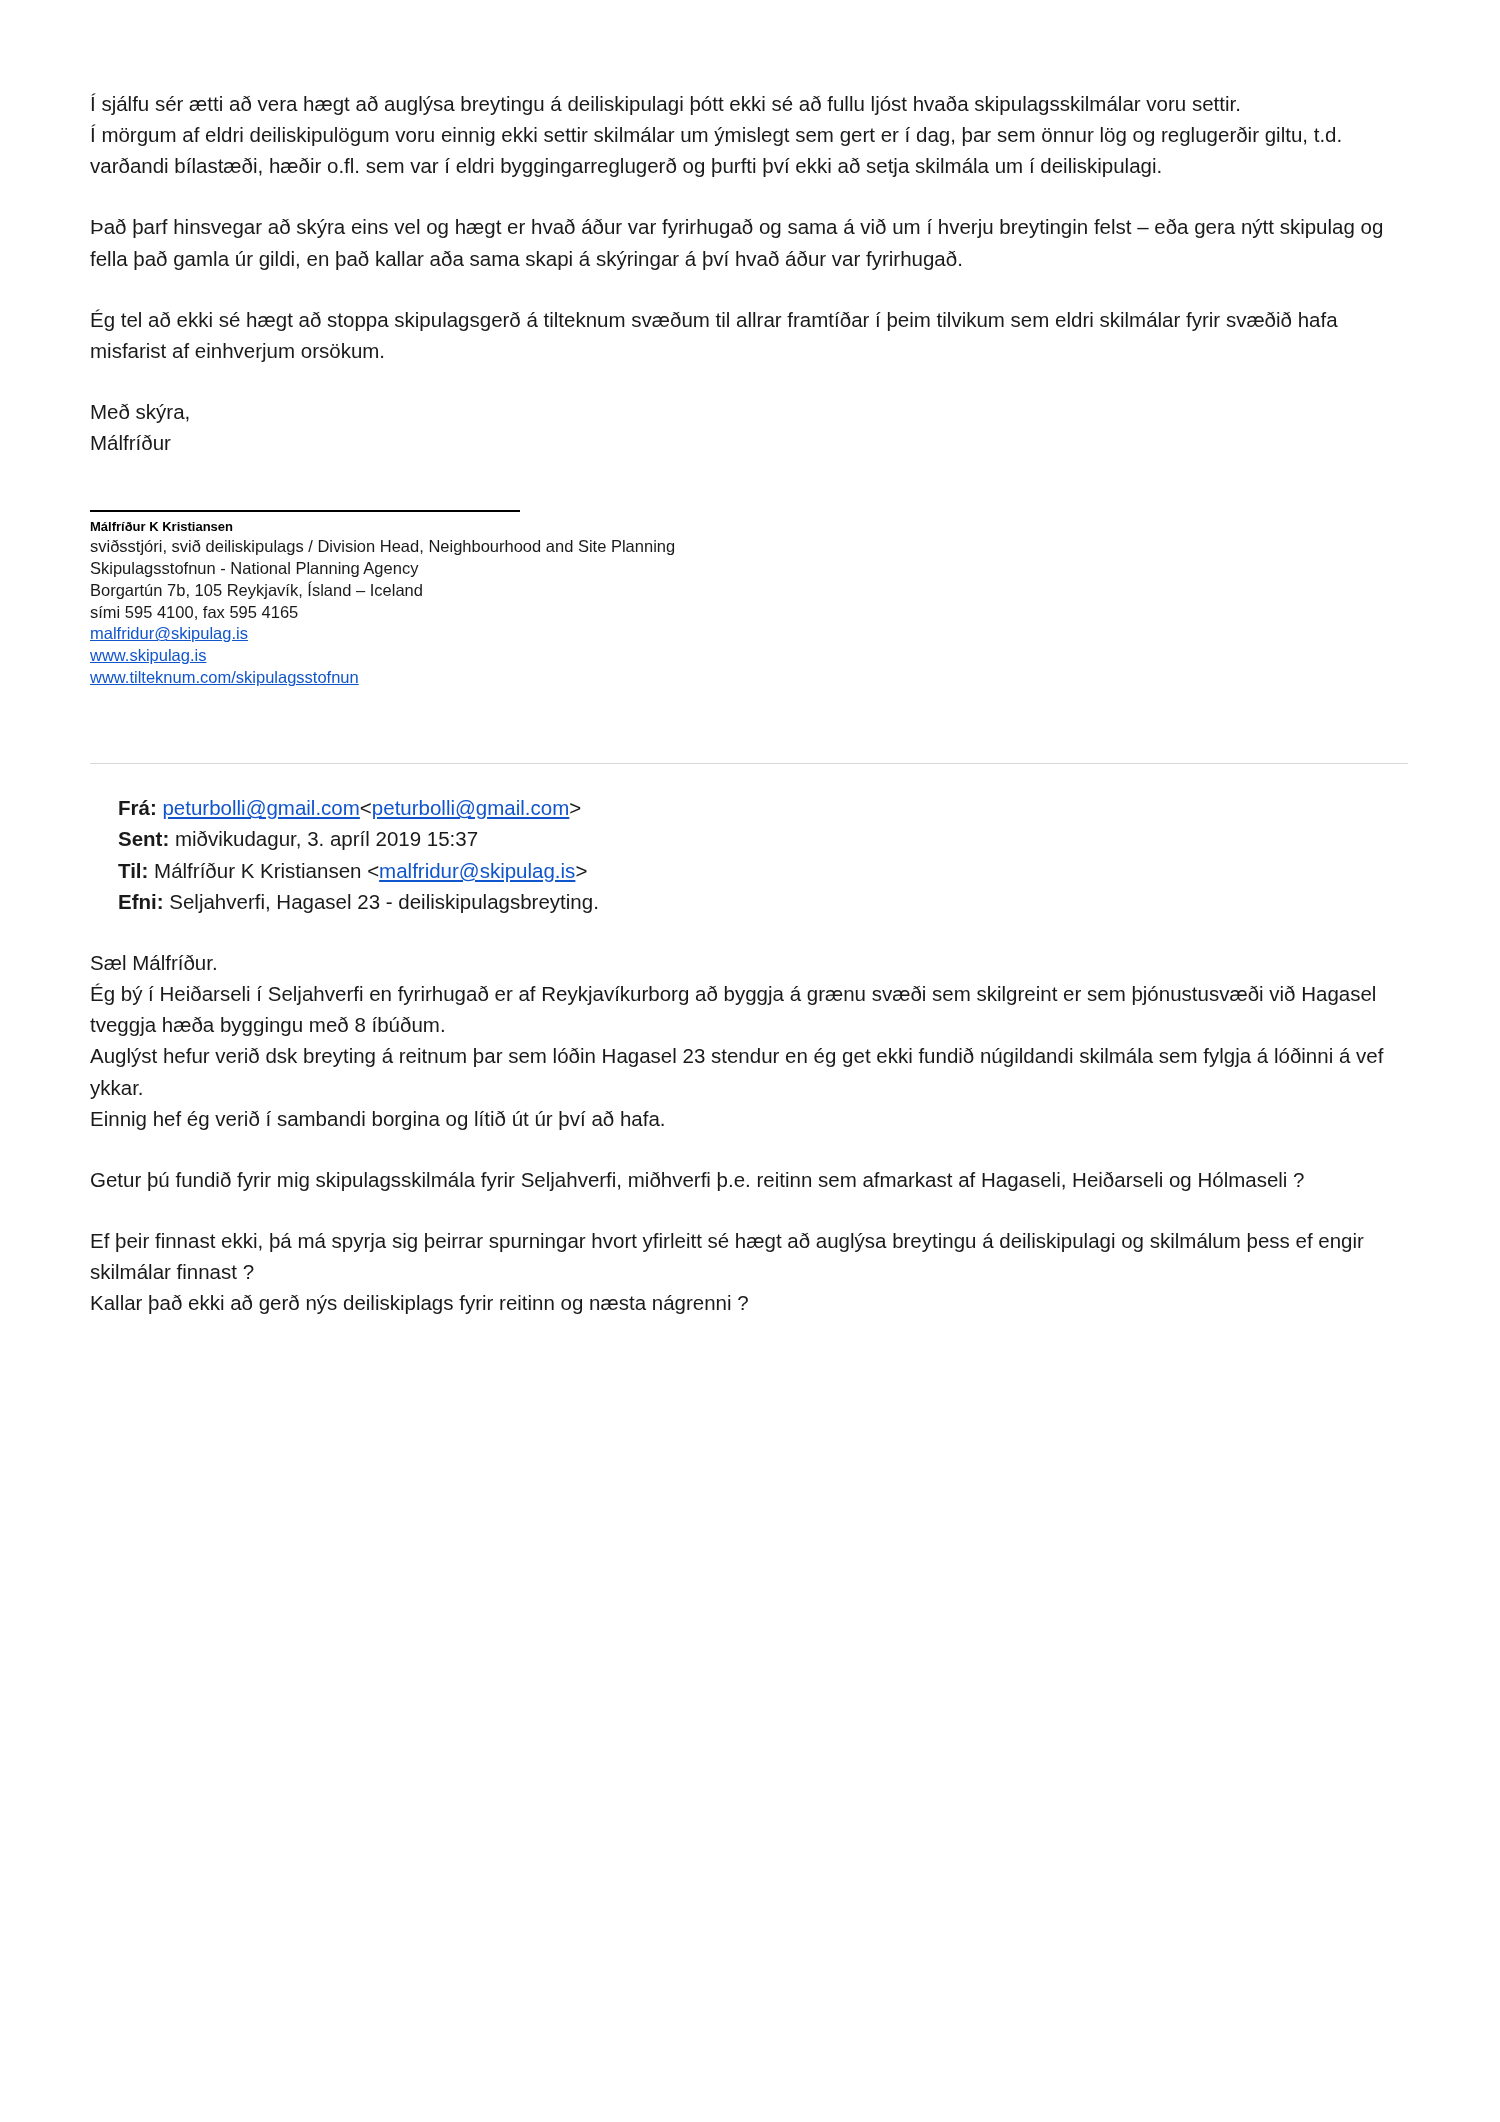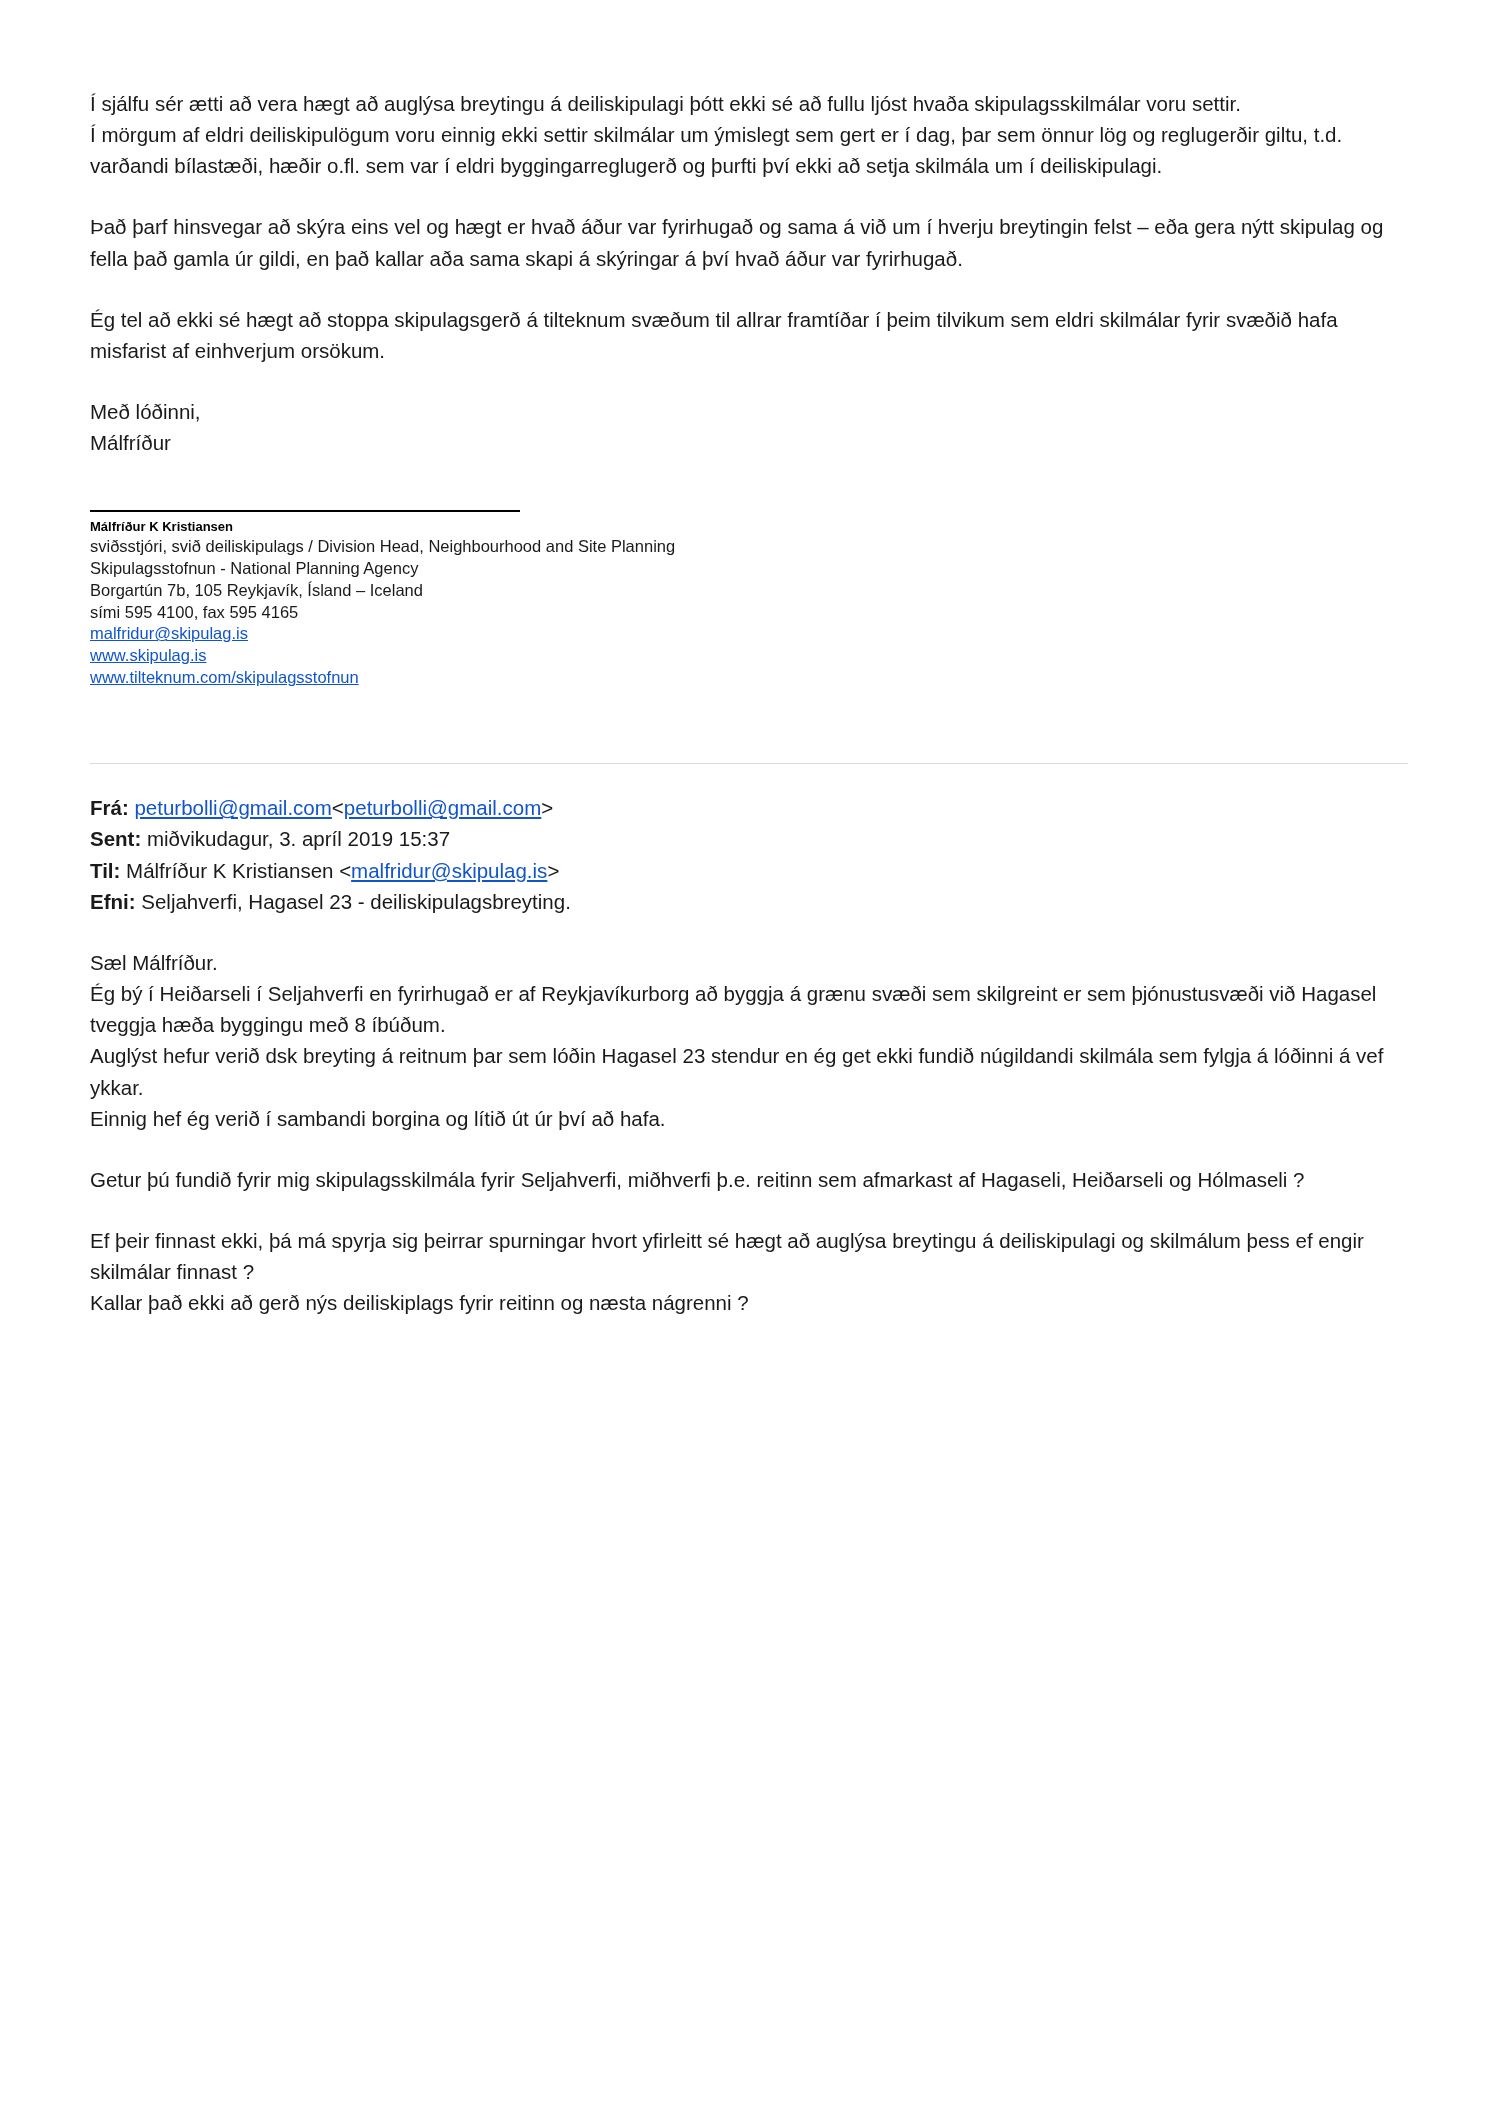--- a/index.html
+++ b/index.html
@@ -61,21 +61,21 @@
     width: 100%;
     height: 0;
     border-top: 1px solid #d9d9d9;
   }
 
   .hdr {
     font-size: 20.5px;
     line-height: 1.52;
     color: #1a1a1a;
   }
-  .hdr .lbl { font-weight: bold; }
+  .hdr .lbl { font-weight: bold; margin-left: 28px; }
 
   .page-number {
     position: absolute;
     left: 0;
     right: 0;
     top: 1998px;
     text-align: center;
     font-size: 17px;
     color: #1a1a1a;
   }
@@ -92,21 +92,21 @@
     <div class="gap-para"></div>
 
     <p class="body-text">Það þarf hinsvegar að skýra eins vel og hægt er hvað áður var fyrirhugað og sama á við um í hverju breytingin felst – eða gera nýtt skipulag og fella það gamla úr gildi, en það kallar aða sama skapi á skýringar á því hvað áður var fyrirhugað.</p>
 
     <div class="gap-para"></div>
 
     <p class="body-text">Ég tel að ekki sé hægt að stoppa skipulagsgerð á tilteknum svæðum til allrar framtíðar í þeim tilvikum sem eldri skilmálar fyrir svæðið hafa misfarist af einhverjum orsökum.</p>
 
     <div class="gap-para"></div>
 
-    <p class="body-text">Með lóðinni,</p>
+    <p class="body-text">Með skýra,</p>
     <p class="body-text">Málfríður</p>
 
     <div class="gap-large"></div>
 
     <div class="sig-rule"></div>
 
     <div class="sig-block">
       <span class="sig-line sig-name">Málfríður K Kristiansen</span>
       <span class="sig-line">sviðsstjóri, svið deiliskipulags / Division Head, Neighbourhood and Site Planning</span>
       <span class="sig-line">Skipulagsstofnun - National Planning Agency</span>

